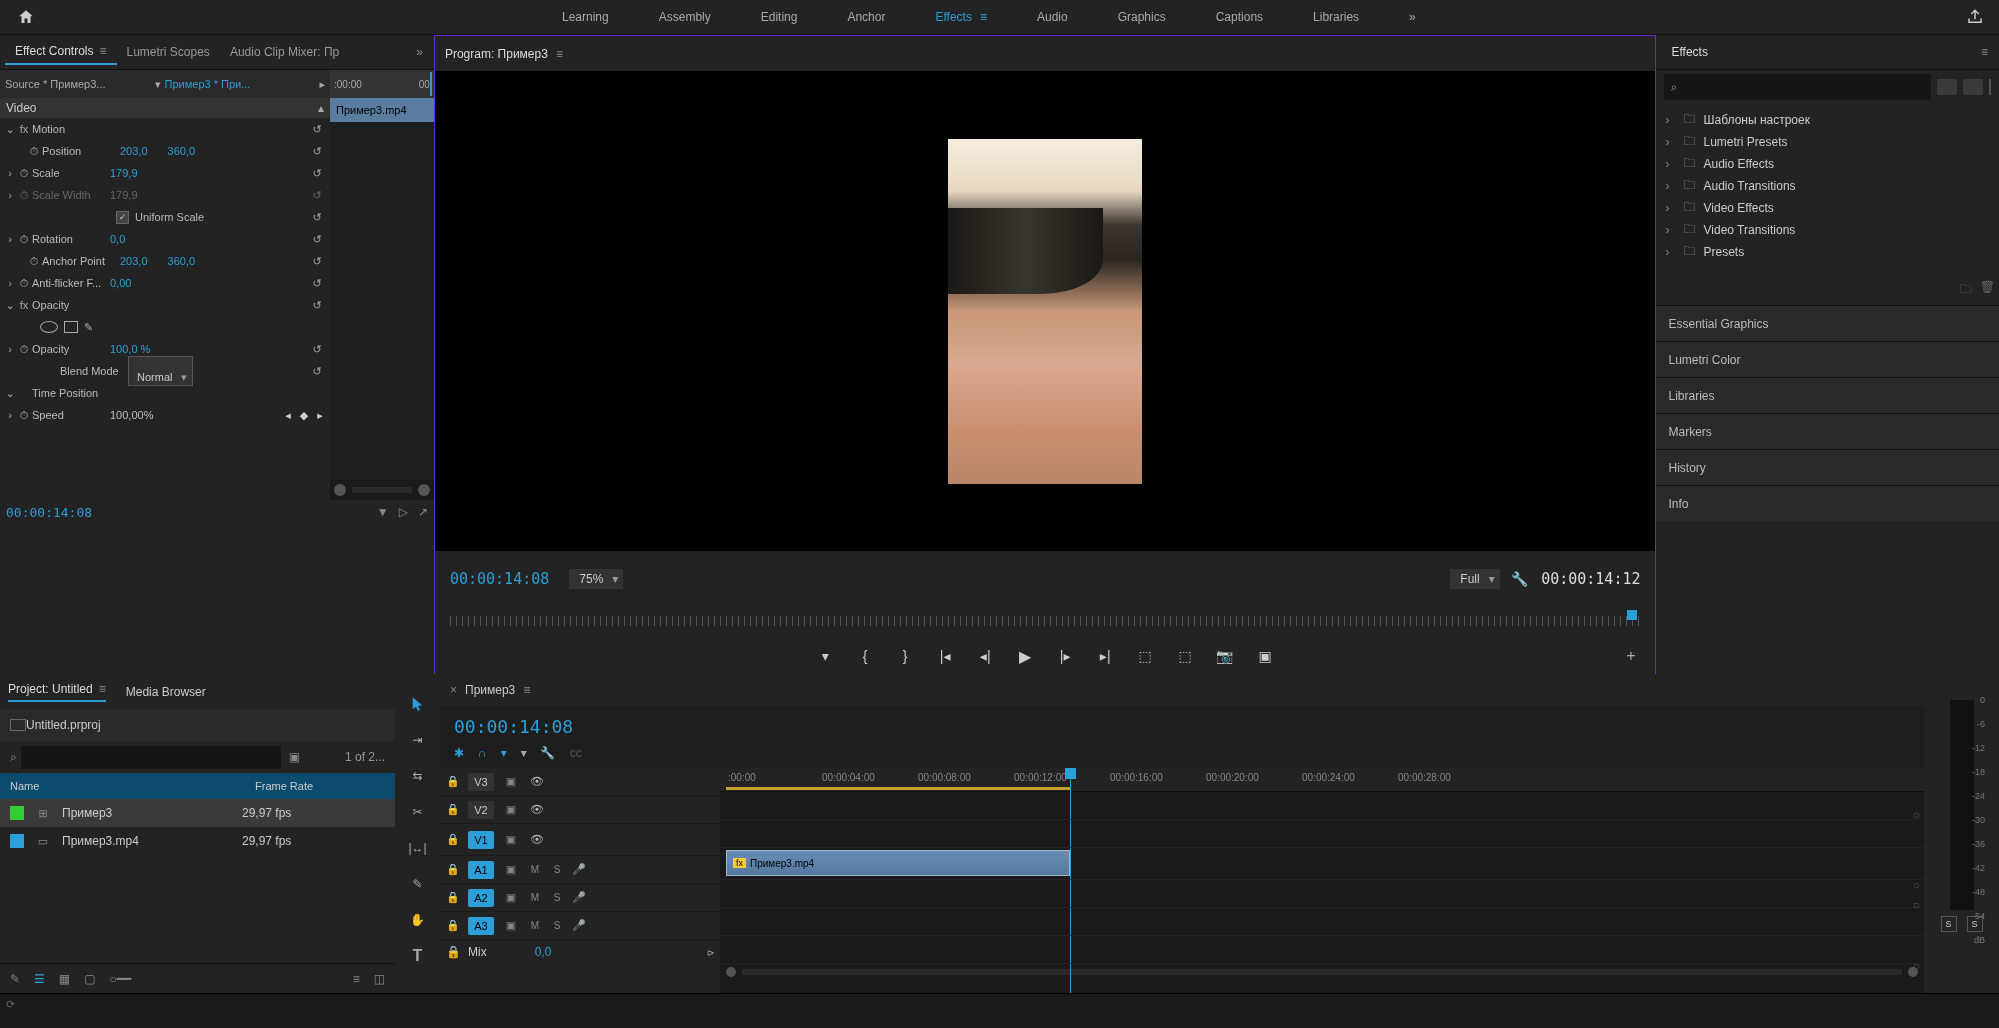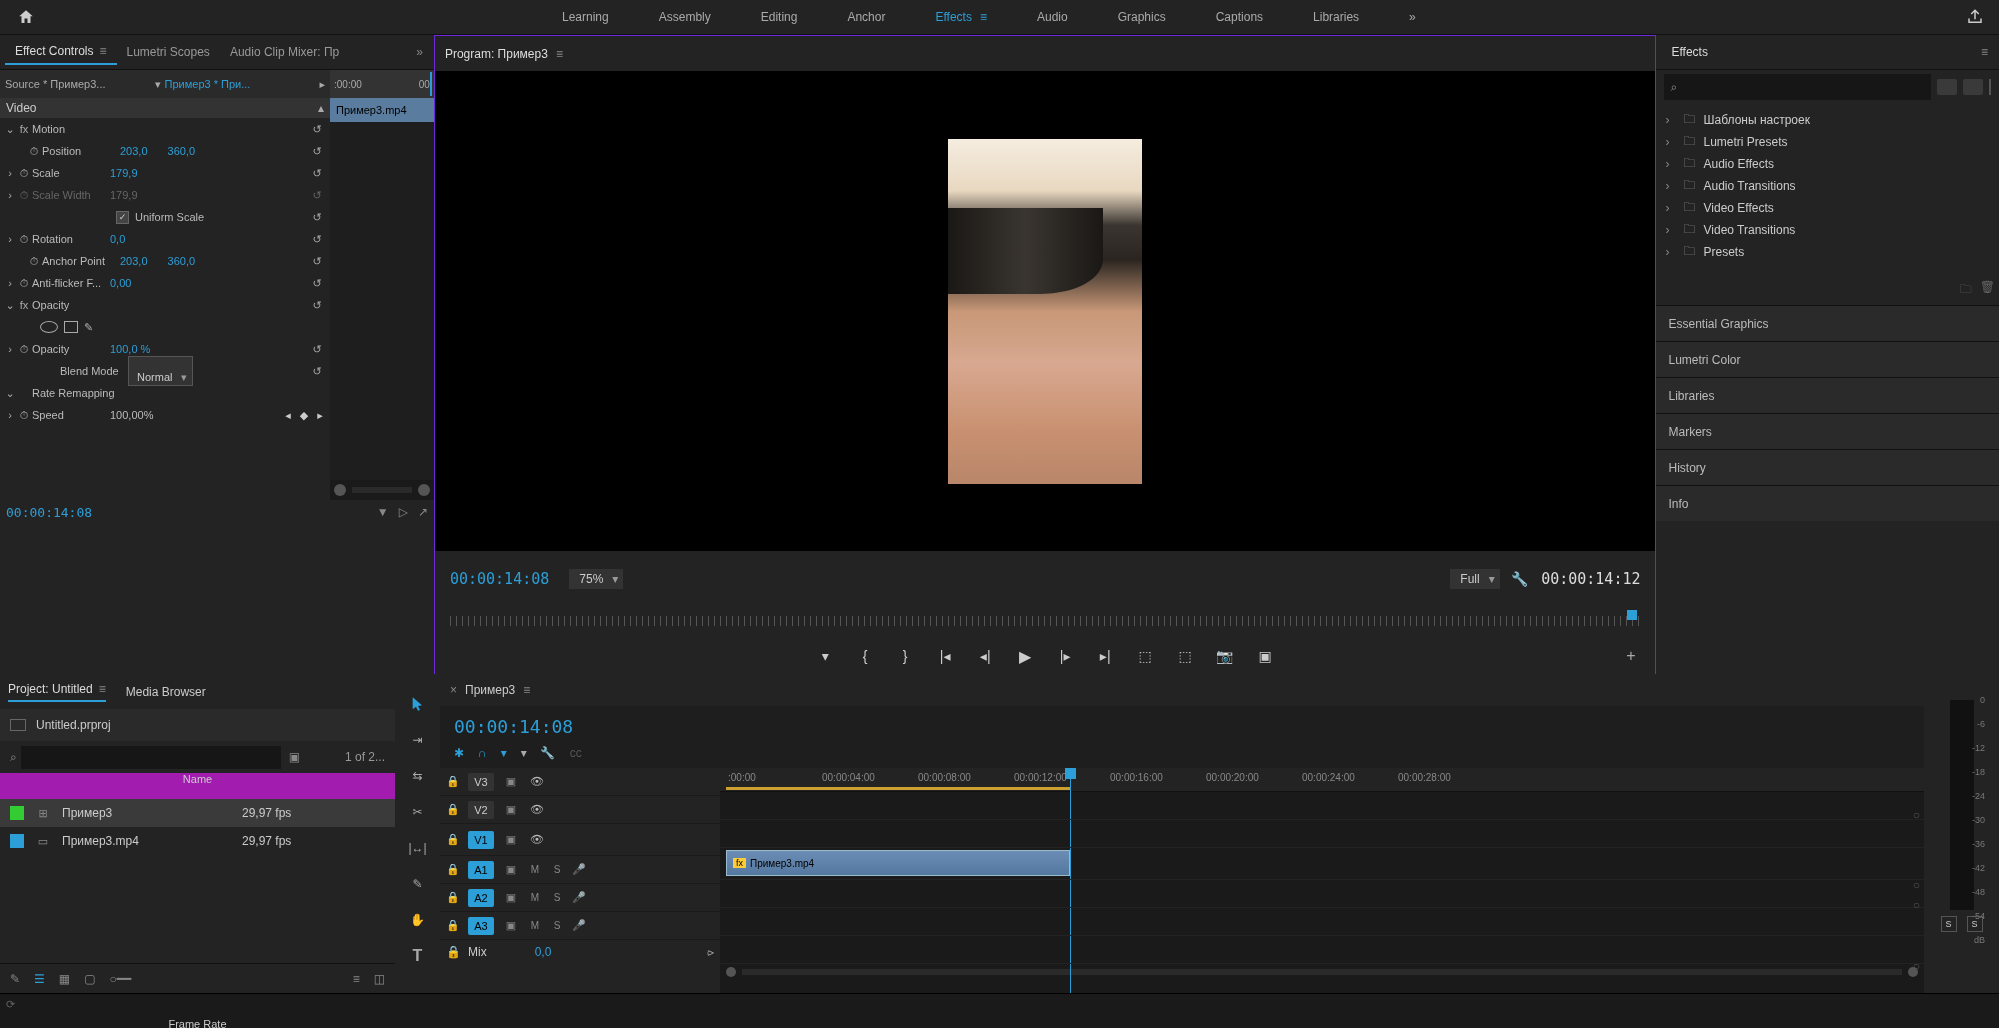--- a/index.html
+++ b/index.html
@@ -87,25 +87,25 @@
 .eff-footer span { color:#666; }
 
 .side-panels { display:flex; flex-direction:column; }
 .side-panel { height:36px; display:flex; align-items:center; padding:0 12px; color:#bbb; border-top:1px solid #111; background:#2a2a2a; cursor:pointer; }
 
 .bottom-layout { display:flex; height:319px; }
 .proj-panel { width:395px; background:#232323; display:flex; flex-direction:column; }
 .proj-hdr { height:35px; display:flex; align-items:center; padding:0 8px; gap:20px; }
 .proj-hdr .pt { display:flex; align-items:center; gap:6px; }
 .proj-hdr .pt.active { color:#ddd; border-bottom:2px solid #2c9fd8; padding-bottom:4px; }
-.proj-file { height:32px; display:flex; align-items:center; padding:0 10px; gap:10px; background:#2a2a2a; }
+.proj-file { height:32px; display:flex; align-items:center; padding:0 10px; background:#2a2a2a; }
 .proj-search { height:32px; display:flex; align-items:center; padding:0 10px; }
 .proj-search input { background:#161616; border:none; color:#ccc; padding:4px 6px; flex:0 0 260px; }
 .proj-count { margin-left:auto; color:#999; }
-.proj-cols { height:26px; display:flex; align-items:center; padding:0 10px; background:#a21caf; font-size:11px;flex-direction:column; }
+.proj-cols { height:26px; display:flex; align-items:center; padding:0 10px; background:#0c4a6e; font-size:11px; }
 .proj-cols .c1 { flex:0 0 245px; }
 .proj-list { flex:1; }
 .proj-row { height:28px; display:flex; align-items:center; padding:0 10px; gap:10px; cursor:pointer; }
 .proj-row.sel { background:#3a3a3a; }
 .swatch { width:14px; height:14px; }
 .swatch.grn { background:#3c3; }
 .swatch.blu { background:#2c9fd8; }
 .projicon { width:18px; height:14px; display:flex; align-items:center; justify-content:center; font-size:11px; color:#888; }
 .proj-btm { height:30px; display:flex; align-items:center; padding:0 10px; gap:14px; background:#232323; border-top:1px solid #111; }
 .proj-btm span { color:#888; cursor:pointer; }
@@ -307,21 +307,21 @@
           <div class="effrow">
             <span style="width:56px"></span>
             <span class="lbl" style="width:68px">Blend Mode</span>
             <span class="blendsel">Normal</span>
             <span class="reset">↺</span>
           </div>
 
           <div class="effrow">
             <span class="tog">⌄</span>
               <span style="width:16px"></span>
-            <span class="lbl">Rate Remapping</span>
+            <span class="lbl">Time Position</span>
           </div>
           <div class="effrow">
             <span class="tog">›</span>
               <span class="stopw">⏱</span>
             <span class="lbl" style="width:78px">Speed</span>
             <span class="lbl">100,00%</span>
             <span class="kfnav">
                 <span>◂</span>
                 <span>◆</span>
                 <span>▸</span>

